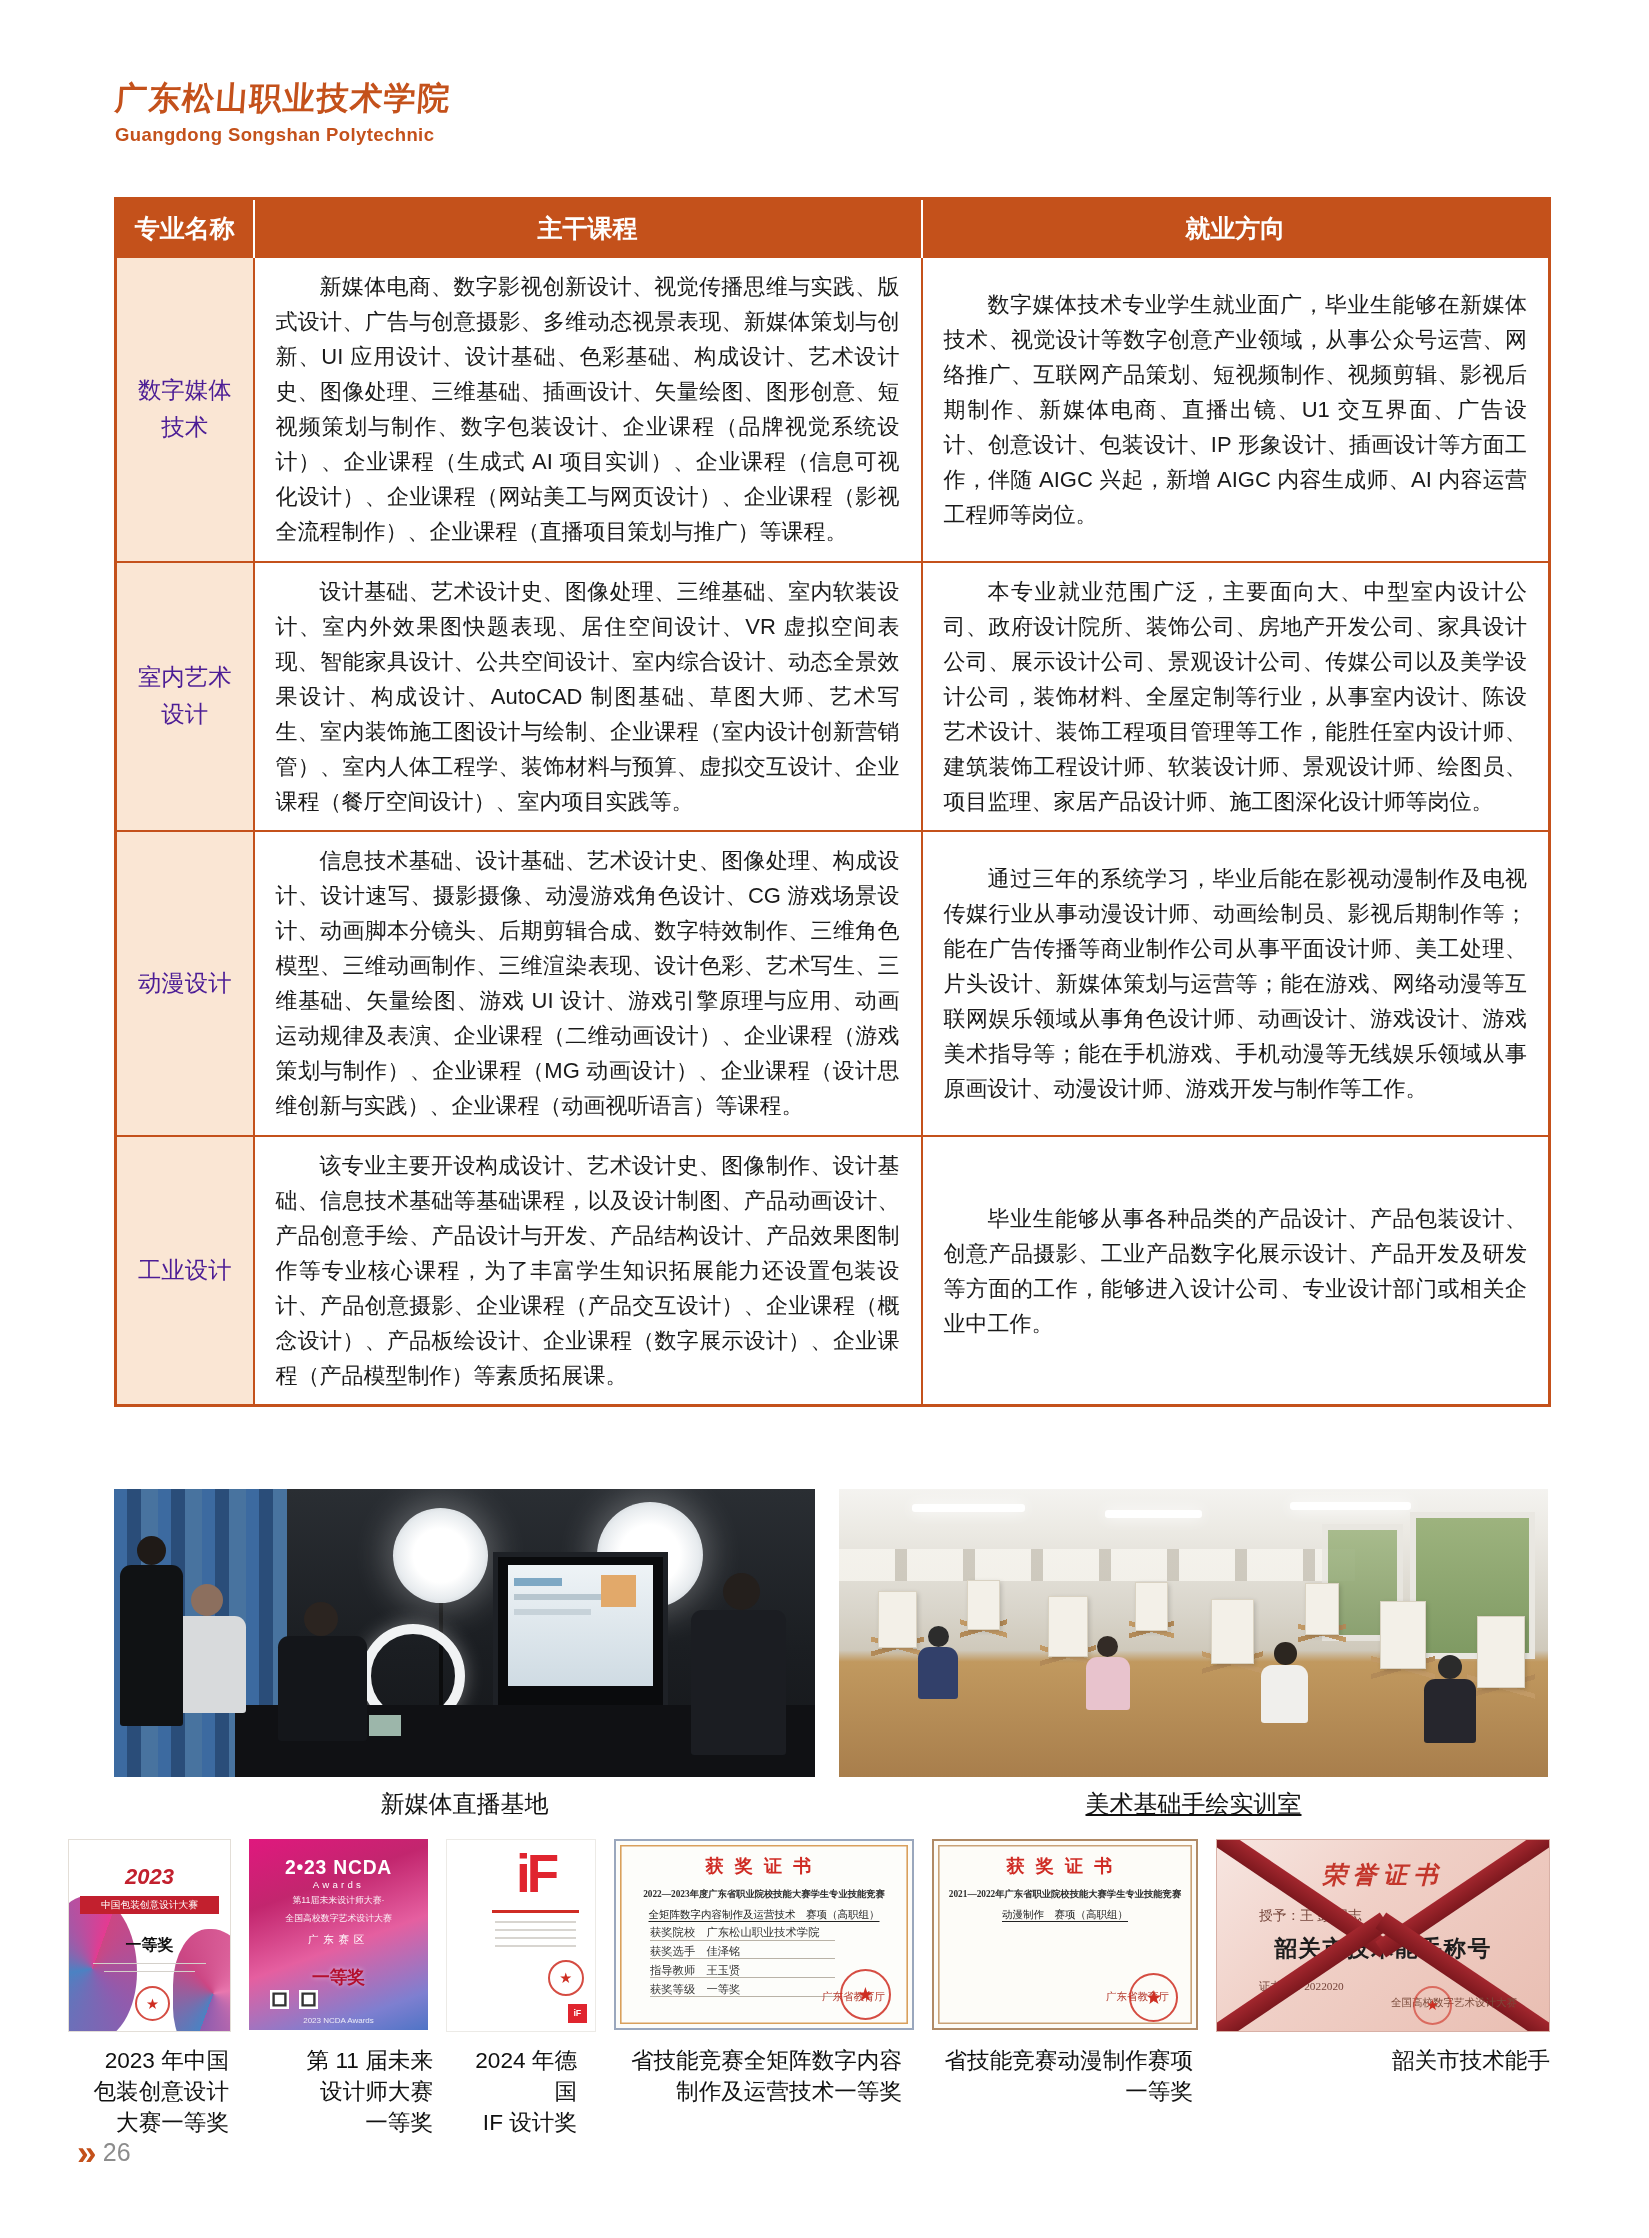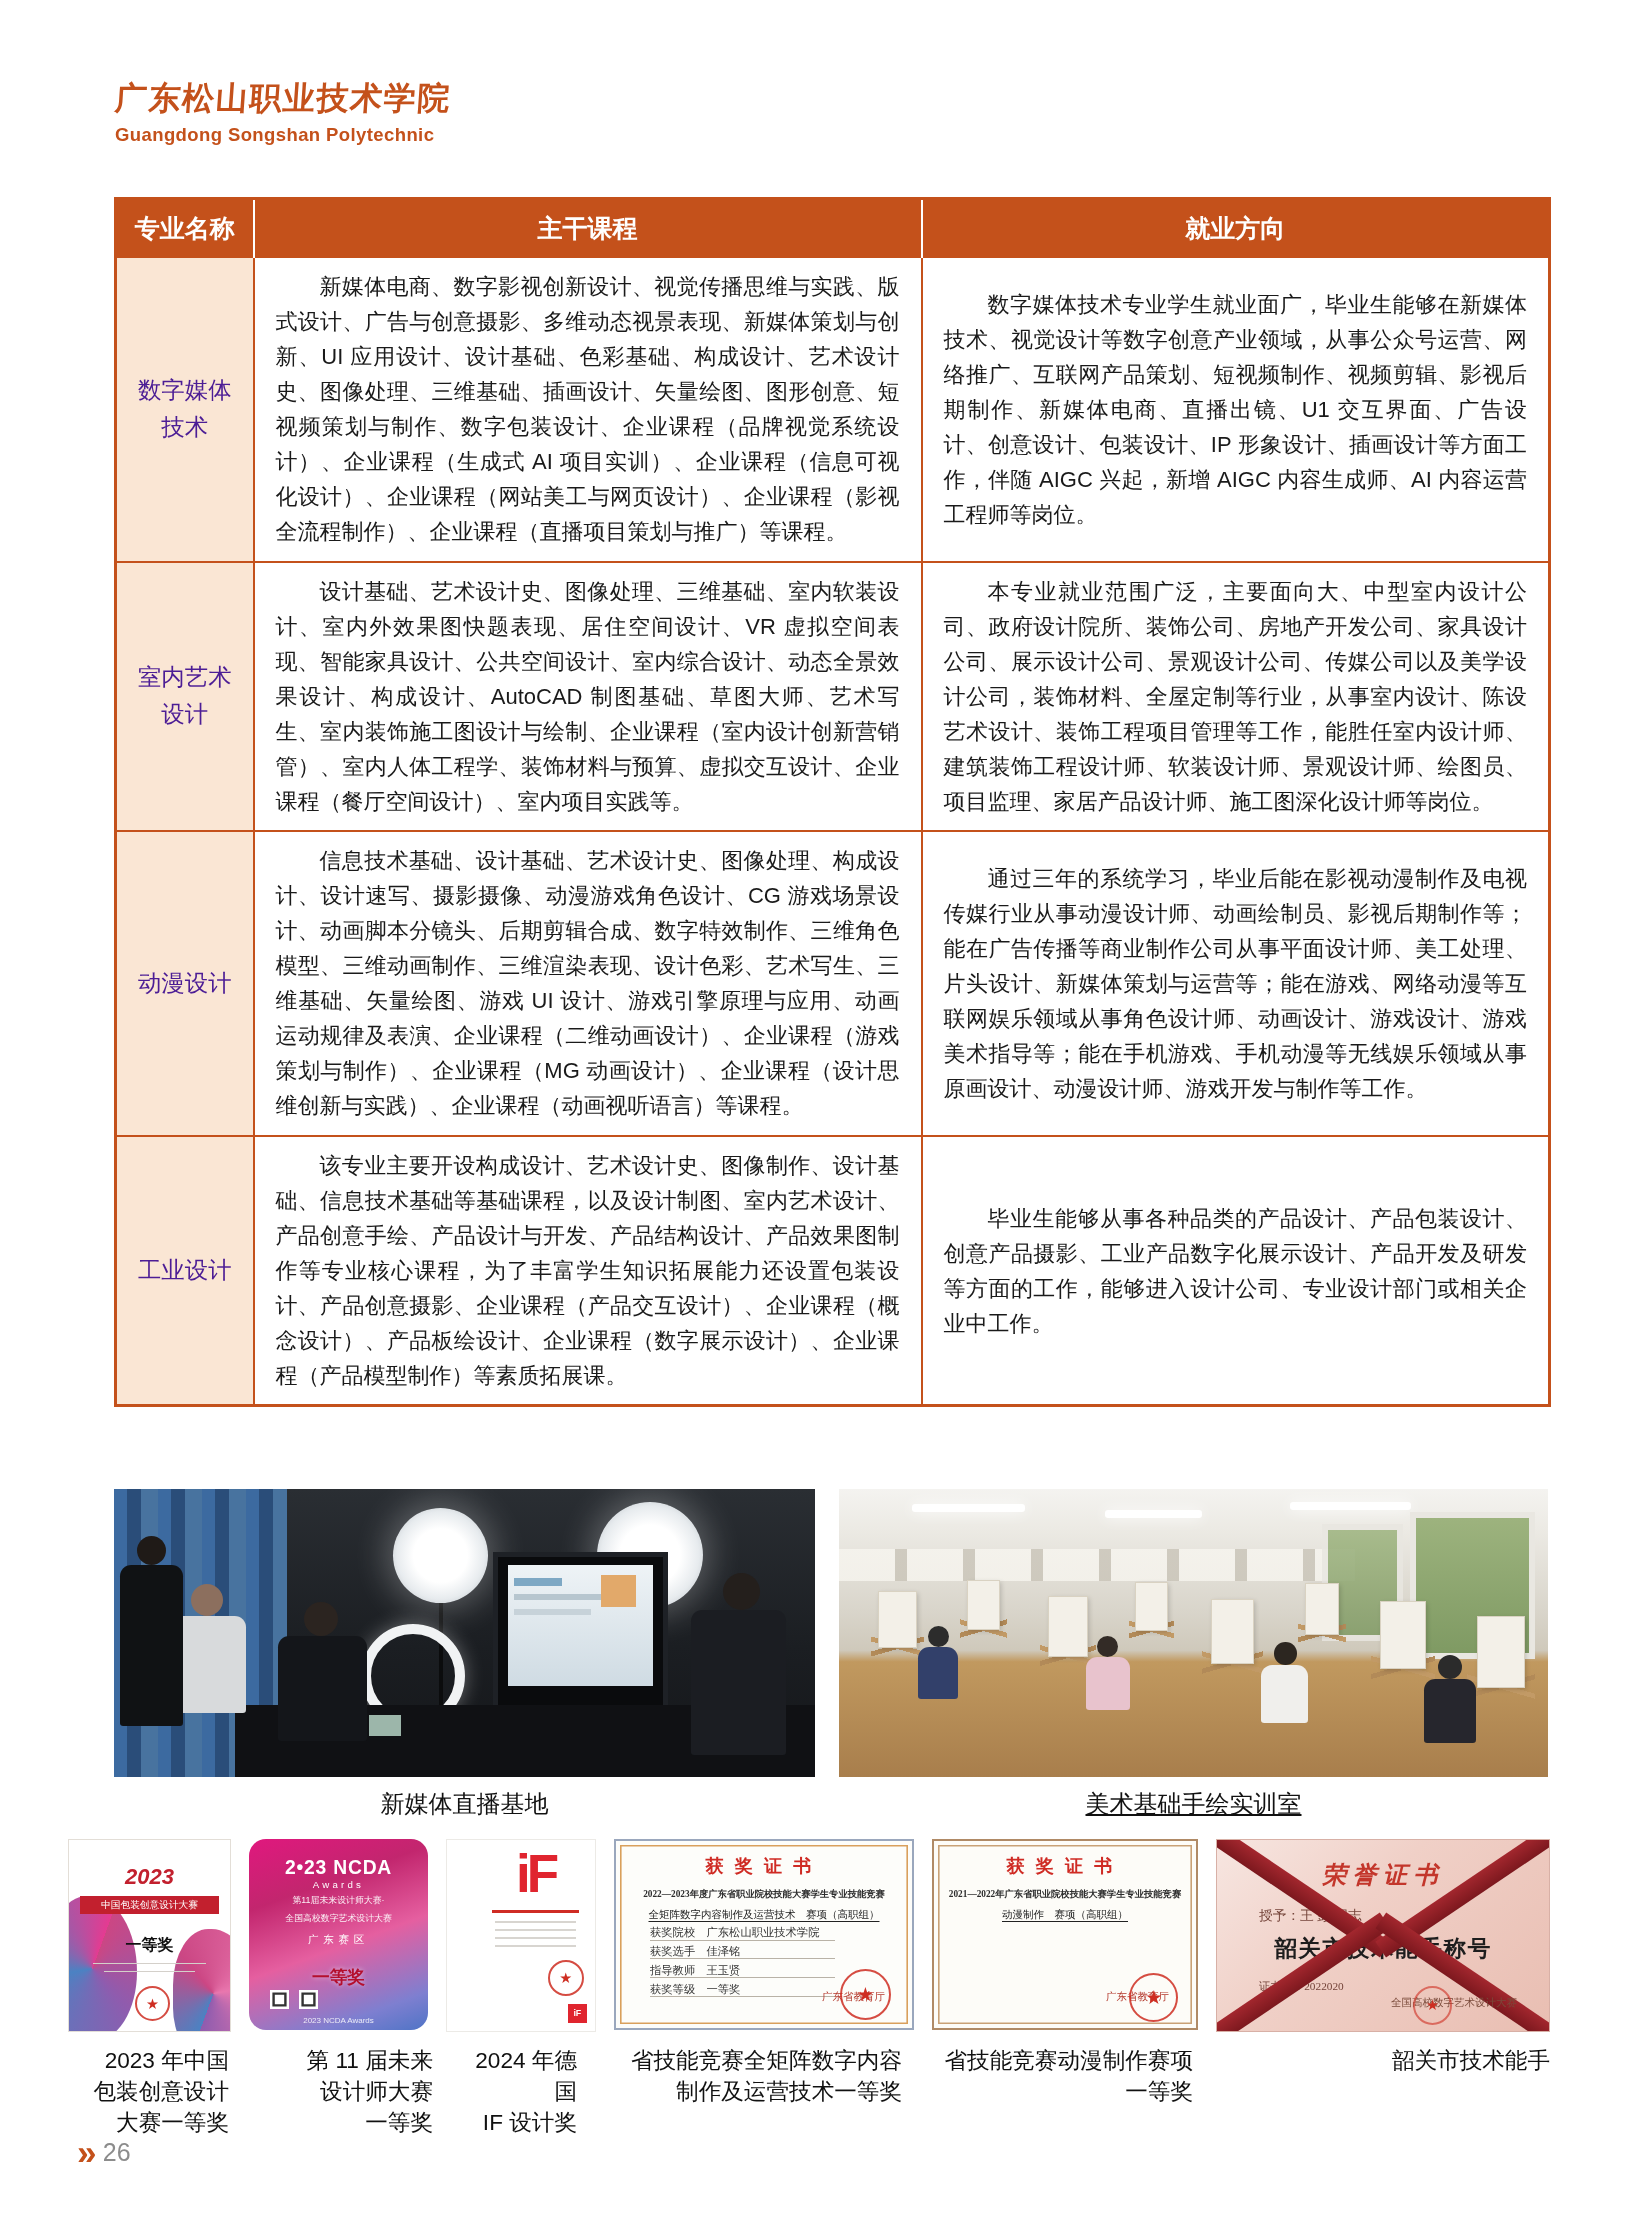--- a/index.html
+++ b/index.html
@@ -58,21 +58,21 @@
   .cert{position:relative;overflow:hidden;flex:0 0 auto;height:191px;
         font-family:"Liberation Serif","DejaVu Serif",serif;}
   .cert1{width:161px;background:#fff;border:0.8px solid #e3ded7;text-align:center;font-family:"Liberation Sans",sans-serif;}
   .c1-blob{position:absolute;border-radius:50% 60% 55% 45%;opacity:.85;}
   .c1-year{margin-top:24px;font-size:22px;font-weight:900;font-style:italic;color:#c2202e;position:relative;}
   .c1-band{margin:6.4px 11.3px 0;background:#c2202e;color:#fff;font-size:9.7px;padding:2.4px 0;position:relative;}
   .c1-award{margin-top:21px;font-size:16px;font-weight:900;color:#111;position:relative;}
   .c1-line{height:1.6px;background:#d4d0ca;margin:6.4px 24px;position:relative;}
   .seal{position:absolute;border-radius:50%;border:2.4px solid rgba(206,45,33,.85);color:#ce2d21;display:flex;align-items:center;justify-content:center;}
   .cert2{width:179px;color:#fff;text-align:center;font-family:"Liberation Sans",sans-serif;
-         background:linear-gradient(160deg,#e0187e 0%,#c2266e 28%,#e55fa0 55%,#7e7fd0 85%,#4f74c6 100%);border-radius:17px;}
+         background:linear-gradient(160deg,#e0187e 0%,#c2266e 28%,#e55fa0 55%,#7e7fd0 85%,#4f74c6 100%);}
   .c2-brand{margin-top:17.7px;font-size:19.3px;font-weight:900;letter-spacing:0.8px;}
   .c2-brand small{display:block;font-size:9.7px;font-weight:400;letter-spacing:3.2px;}
   .c2-line{font-size:8.9px;opacity:.92;margin-top:4.8px;}
   .c2-region{font-size:10.5px;margin-top:8px;letter-spacing:4.8px;}
   .c2-award{margin-top:17.7px;font-size:17.7px;font-weight:900;color:#b40f2e;text-shadow:0 0 4.8px rgba(255,255,255,.55);}
   .c2-qr{position:absolute;bottom:21px;width:19.3px;height:19.3px;background:#fff;
          box-shadow:inset 0 0 0 2.4px #fff,inset 0 0 0 4.8px #333;}
   .c2-foot{position:absolute;bottom:4.8px;left:0;right:0;font-size:8px;opacity:.85;}
   .cert3{width:119px;background:#fff;border:0.8px solid #eceae6;text-align:center;font-family:"Liberation Sans",sans-serif;padding-left:29px;}
   .c3-logo{margin-top:6.4px;font-size:53px;font-weight:900;color:#e0252f;letter-spacing:-4px;line-height:56px;}
@@ -148,21 +148,21 @@
       <td class="txt">
             <p>信息技术基础、设计基础、艺术设计史、图像处理、构成设计、设计速写、摄影摄像、动漫游戏角色设计、CG 游戏场景设计、动画脚本分镜头、后期剪辑合成、数字特效制作、三维角色模型、三维动画制作、三维渲染表现、设计色彩、艺术写生、三维基础、矢量绘图、游戏 UI 设计、游戏引擎原理与应用、动画运动规律及表演、企业课程（二维动画设计）、企业课程（游戏策划与制作）、企业课程（MG 动画设计）、企业课程（设计思维创新与实践）、企业课程（动画视听语言）等课程。</p>
           </td>
       <td class="txt">
             <p>通过三年的系统学习，毕业后能在影视动漫制作及电视传媒行业从事动漫设计师、动画绘制员、影视后期制作等；能在广告传播等商业制作公司从事平面设计师、美工处理、片头设计、新媒体策划与运营等；能在游戏、网络动漫等互联网娱乐领域从事角色设计师、动画设计、游戏设计、游戏美术指导等；能在手机游戏、手机动漫等无线娱乐领域从事原画设计、动漫设计师、游戏开发与制作等工作。</p>
           </td>
     </tr>
     <tr>
       <td class="major">工业设计</td>
       <td class="txt">
-            <p>该专业主要开设构成设计、艺术设计史、图像制作、设计基础、信息技术基础等基础课程，以及设计制图、室内艺术设计、产品创意手绘、产品设计与开发、产品结构设计、产品效果图制作等专业核心课程，为了丰富学生知识拓展能力还设置包装设计、产品创意摄影、企业课程（产品交互设计）、企业课程（概念设计）、产品板绘设计、企业课程（数字展示设计）、企业课程（产品模型制作）等素质拓展课。</p>
+            <p>该专业主要开设构成设计、艺术设计史、图像制作、设计基础、信息技术基础等基础课程，以及设计制图、产品动画设计、产品创意手绘、产品设计与开发、产品结构设计、产品效果图制作等专业核心课程，为了丰富学生知识拓展能力还设置包装设计、产品创意摄影、企业课程（产品交互设计）、企业课程（概念设计）、产品板绘设计、企业课程（数字展示设计）、企业课程（产品模型制作）等素质拓展课。</p>
           </td>
       <td class="txt">
             <p>毕业生能够从事各种品类的产品设计、产品包装设计、创意产品摄影、工业产品数字化展示设计、产品开发及研发等方面的工作，能够进入设计公司、专业设计部门或相关企业中工作。</p>
           </td>
     </tr>
   </tbody>
     </table>
 
   <div class="photo photo1">
     <div class="p1-curtain"></div>

